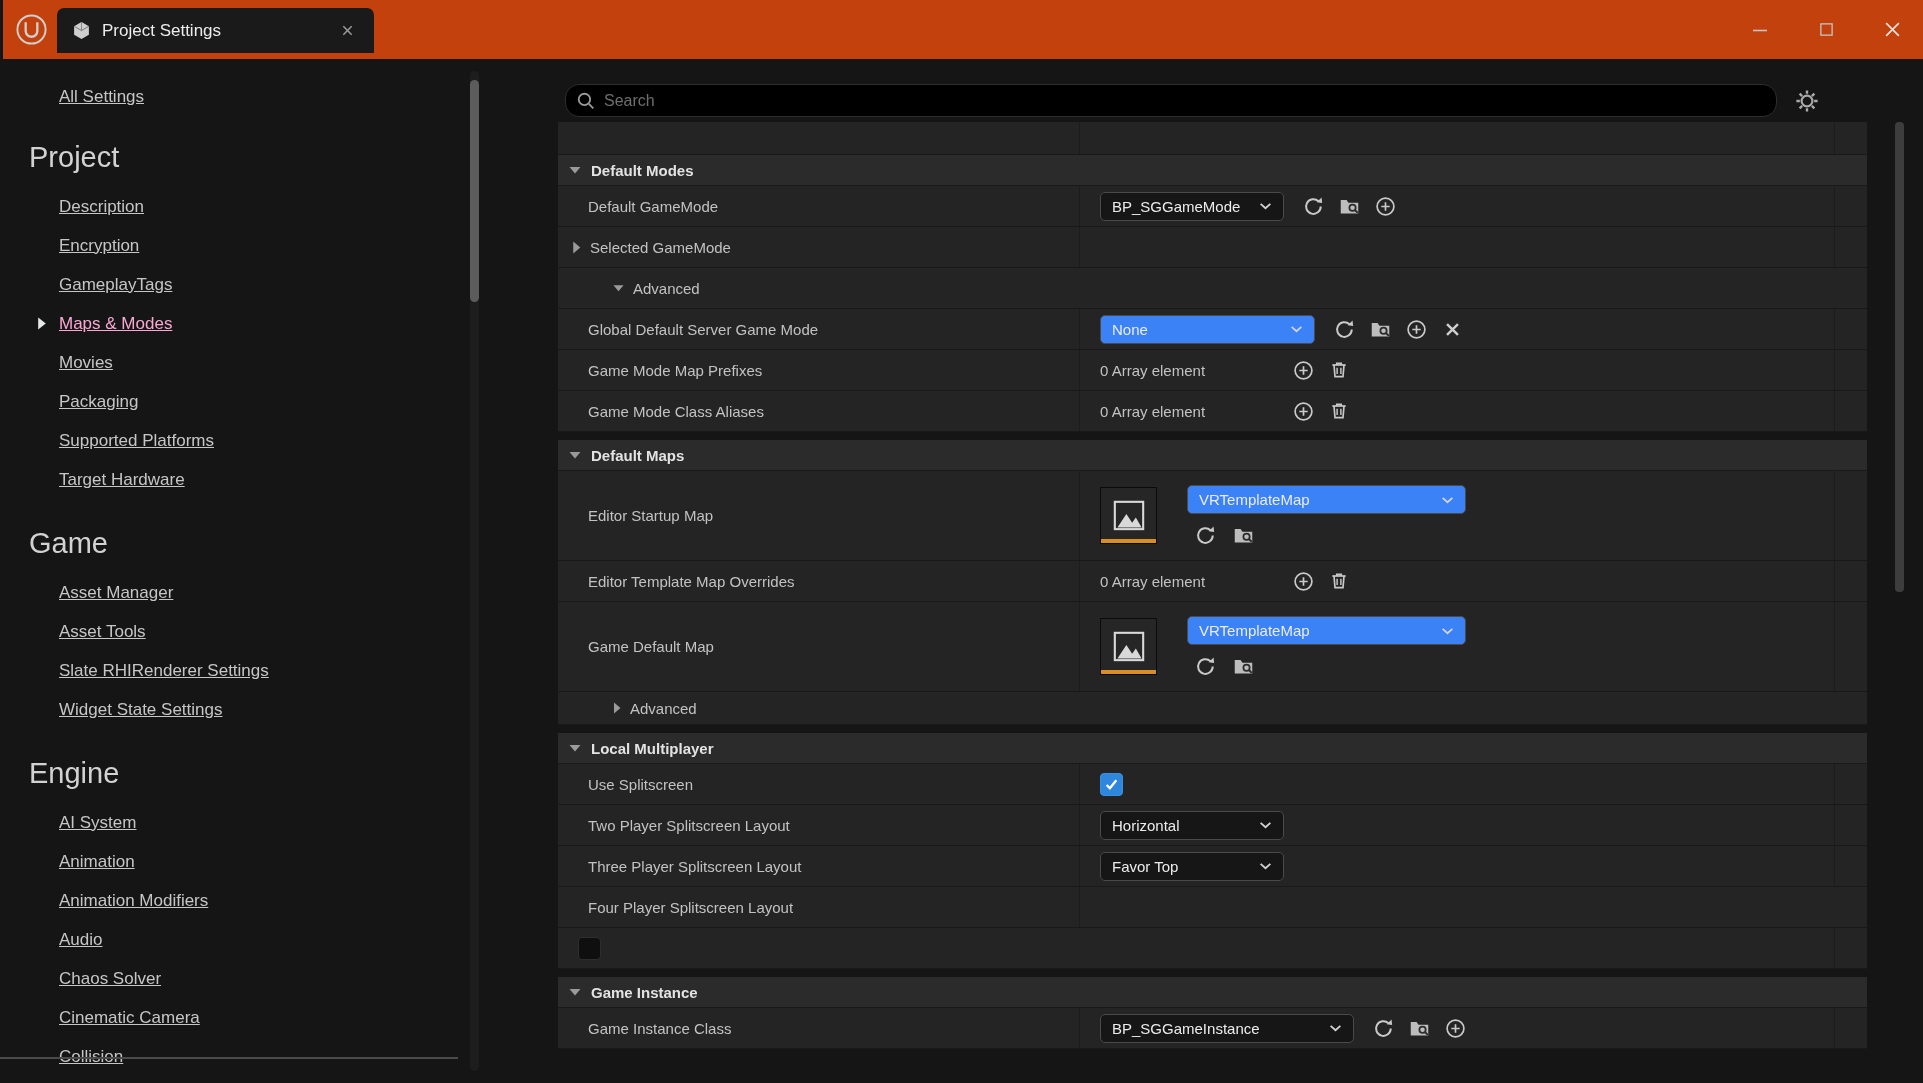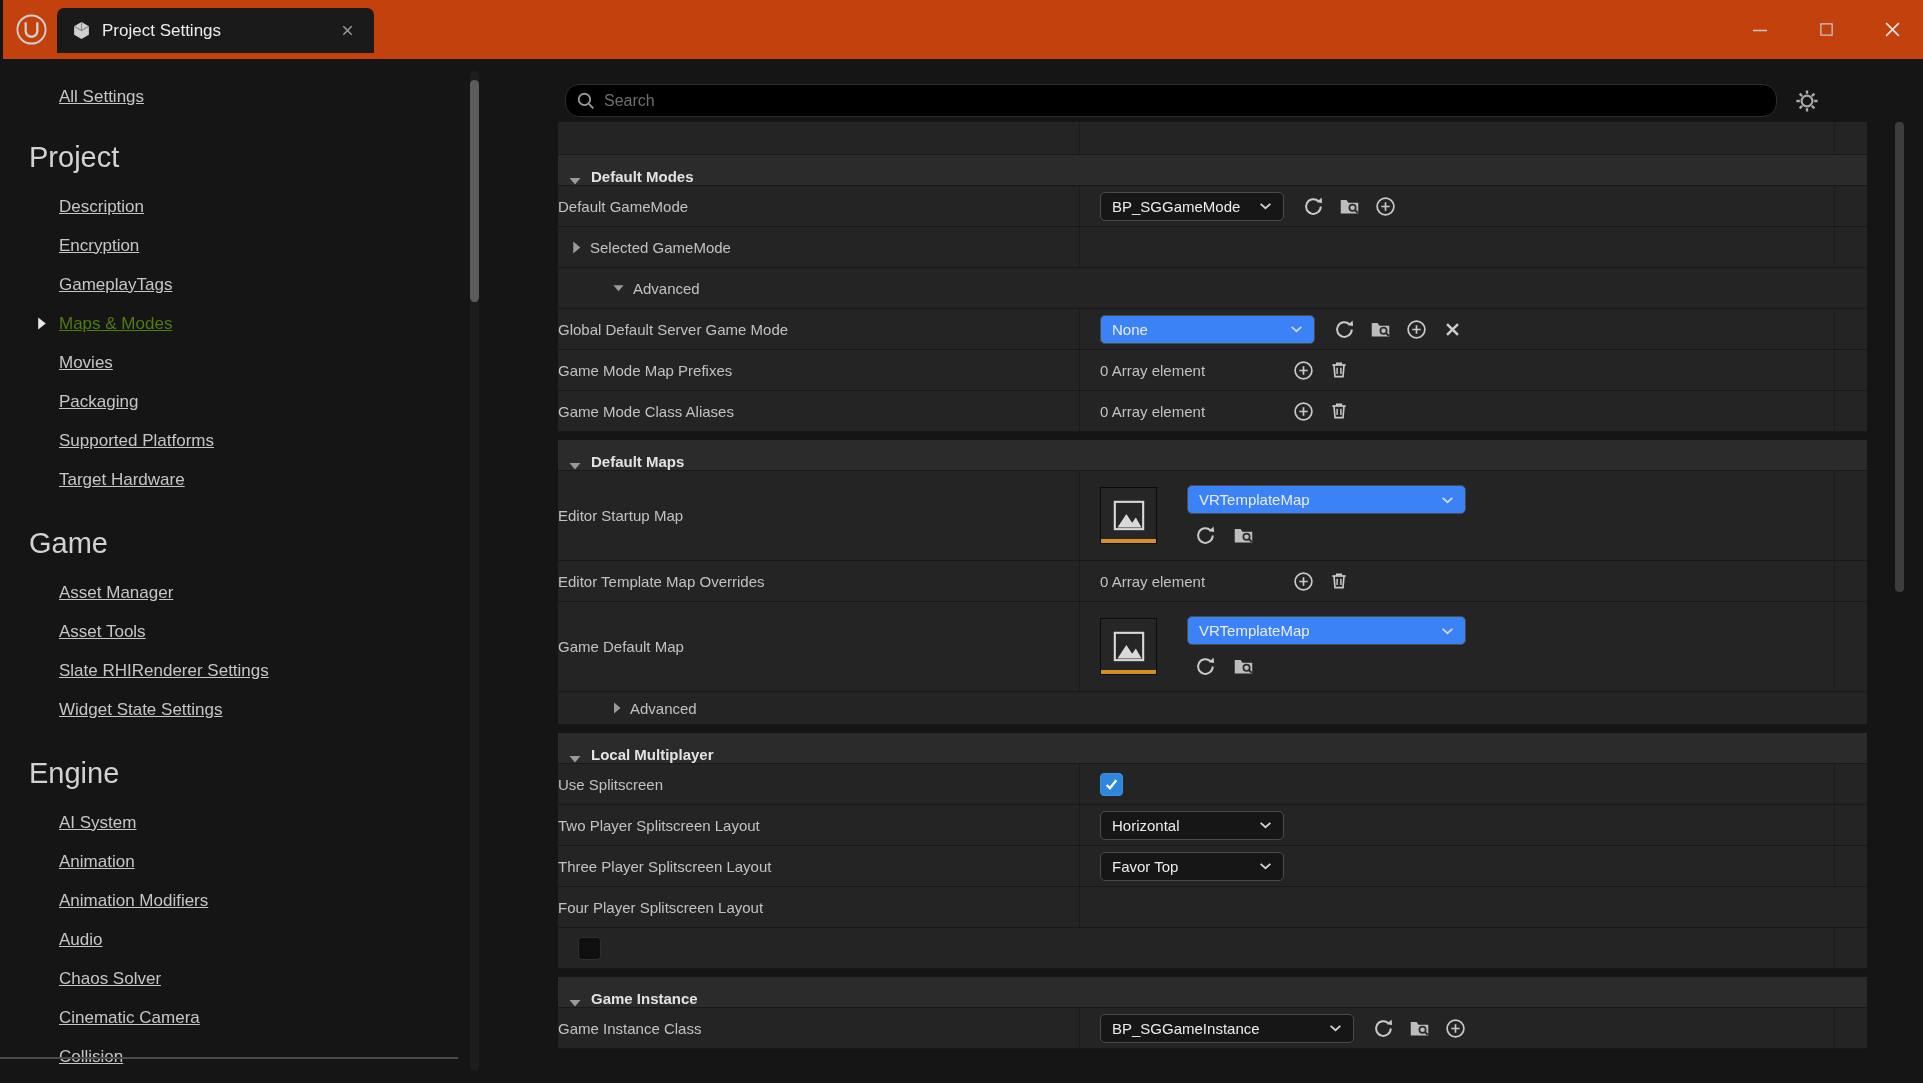--- a/index.html
+++ b/index.html
@@ -18,47 +18,47 @@
   .win-btn{width:56px;height:59px;display:flex;align-items:center;justify-content:center;}
 
   
   .sidebar{position:absolute;left:0;top:59px;width:558px;bottom:0;background:#151515;overflow:hidden;}
   .side-inner{padding-top:28px;}
   .all-settings{margin-left:59px;display:inline-block;font-size:17px;color:#c6c6c6;text-decoration:underline;height:24px;}
   .side-h{margin:28px 0 12px 29px;font-size:29px;line-height:36px;font-weight:400;color:#d2d2d2;}
   .side-h.mt26{margin-top:26px;}
   .side-item{position:relative;margin-left:59px;height:39px;display:flex;align-items:center;
     font-size:17px;color:#c6c6c6;text-decoration:underline;width:fit-content;}
-  .side-item.selected{color:#4d7c0f;text-decoration:none;text-align:center;}
+  .side-item.selected{color:#f9a8d4;text-decoration:none;text-align:center;}
   .side-item.selected .side-item-text{text-decoration:underline;}
   .sel-arrow{position:absolute;left:-22px;top:13px;display:flex;}
   .side-scroll-track{position:absolute;top:12px;bottom:12px;right:79px;width:9px;background:#1d1d1d;border-radius:5px;}
   .side-scroll-thumb{position:absolute;top:21px;right:79px;width:9px;height:222px;background:#5c5c5c;border-radius:5px;}
   .side-bottom-line{position:absolute;top:998px;left:0;width:458px;height:2px;background:#4a4a4a;}
 
   
   .main{position:absolute;left:558px;top:59px;right:0;bottom:0;background:#151515;}
   .search-row{position:absolute;left:7px;top:25px;width:1350px;display:flex;align-items:center;}
   .search-box{width:1212px;height:33px;background:#000000;border:1px solid #2d2d2d;border-radius:14px;
     display:flex;align-items:center;padding:0 10px;gap:9px;}
   .search-input{flex:1;background:transparent;border:none;outline:none;color:#d5d5d5;font-size:16px;
     font-family:"Liberation Sans",sans-serif;}
   .search-input::placeholder{color:#6e6e6e;}
   .gear-btn{margin-left:16px;display:flex;align-items:center;justify-content:center;width:27px;height:27px;}
 
   .rows{position:absolute;left:0;top:63px;width:1309px;}
   .gap{height:8px;}
-  .cat{height:31px;background:#2b2b2b;border-bottom:1px solid #191919;display:flex;align-items:flex-end;
+  .cat{height:31px;background:#2b2b2b;border-bottom:1px solid #191919;display:flex;align-items:center;
     gap:10px;padding-left:11px;}
   .cat-title{font-size:15px;font-weight:700;color:#e3e3e3;}
 
   .row{display:flex;background:#242424;border-bottom:1px solid #191919;height:41px;}
   .row.tall{height:90px;}
   .row.h33{height:33px;}
-  .cell-label{width:522px;display:flex;align-items:center;gap:9px;border-right:1px solid #1c1c1c;}
+  .cell-label{width:522px;display:flex;align-items:center;gap:9px;padding-left:30px;border-right:1px solid #1c1c1c;}
   .cell-label.pad14{padding-left:14px;}
   .cell-value{flex:1;display:flex;align-items:center;gap:14px;padding-left:20px;border-right:1px solid #1c1c1c;}
   .cell-value.vtop{align-items:flex-start;padding-top:14px;gap:30px;}
   .cell-reset{width:32px;}
   .lbl{font-size:15px;color:#c2c2c2;}
   .row.adv{align-items:center;padding-left:55px;gap:9px;}
   .tri{display:flex;align-items:center;}
   .expander{display:flex;align-items:center;}
 
   .combo{height:29px;background:#161616;border:1px solid #4a4a4a;border-radius:5px;display:flex;

